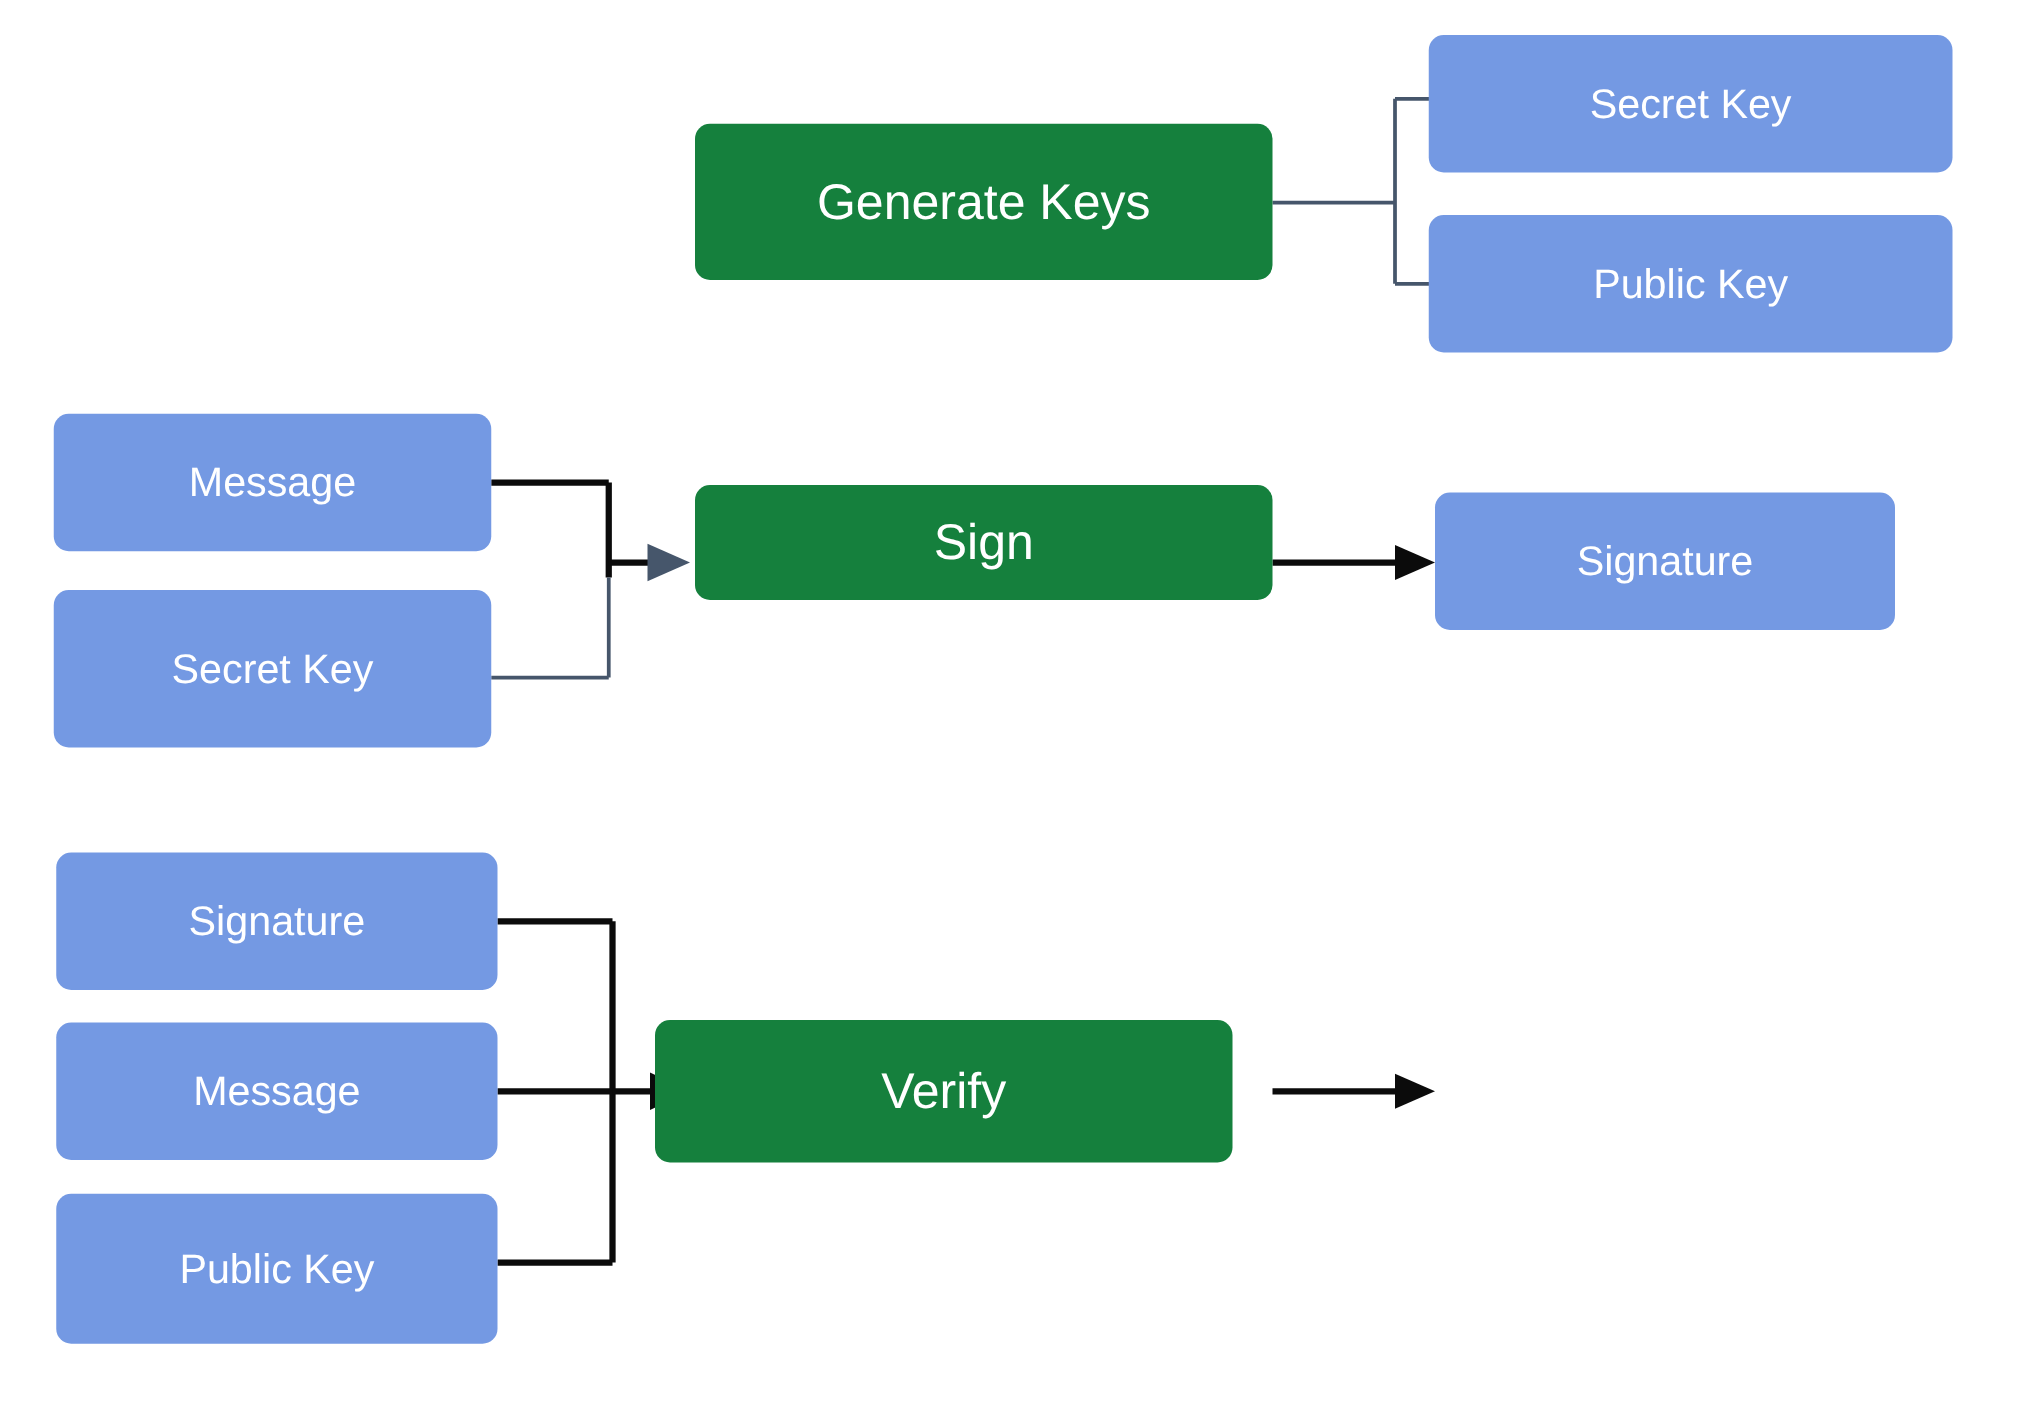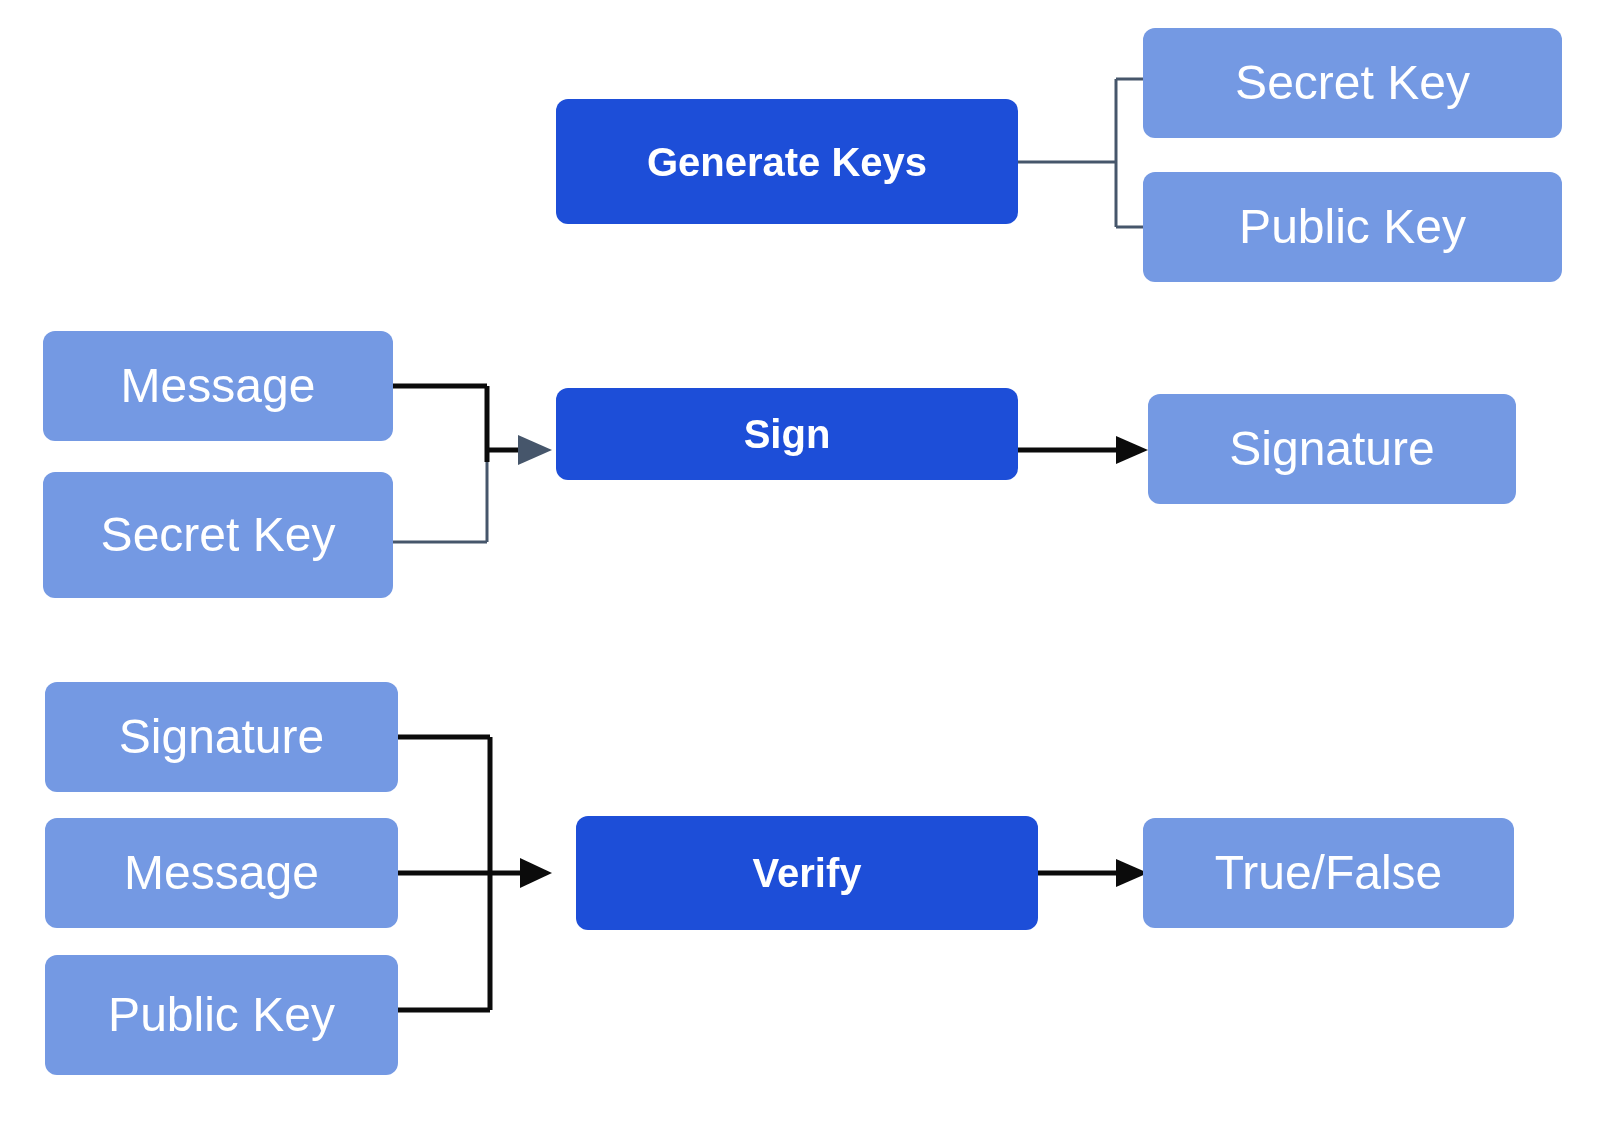--- a/index.html
+++ b/index.html
@@ -26,27 +26,27 @@
     box-sizing: border-box;
     color: #ffffff;
     border-radius: 12px;
     text-align: center;
     line-height: 1.1;
     white-space: nowrap;
     user-select: none;
   }
   .node.blue {
     background: #7499E3;
-    font-size: 48px;
+    font-size: 33px;
     font-weight: 400;
   }
   .node.red {
-    background: #1d4ed8;
+    background: #15803d;
     font-size: 40px;
-    font-weight: 700;
+    font-weight: 400;
   }
   svg.edges {
     position: absolute;
     left: 0;
     top: 0;
     width: 1618px;
     height: 1132px;
     pointer-events: none;
     overflow: visible;
   }
@@ -125,17 +125,16 @@
   <div class="node red" style="left:556px; top:388px; width:462px; height:92px;">Sign</div>
 
   <div class="node blue" style="left:1148px; top:394px; width:368px; height:110px;">Signature</div>
 
   <div class="node blue" style="left:45px; top:682px; width:353px; height:110px;">Signature</div>
 
   <div class="node blue" style="left:45px; top:818px; width:353px; height:110px;">Message</div>
 
   <div class="node blue" style="left:45px; top:955px; width:353px; height:120px;">Public Key</div>
 
-  <div class="node red" style="left:576px; top:816px; width:462px; height:114px;">Verify</div>
+  <div class="node red" style="left:524px; top:816px; width:462px; height:114px;">Verify</div>
 
-  <div class="node blue" style="left:1143px; top:818px; width:371px; height:110px;">True/False</div>
 
 </div>
 
 </body></html>

